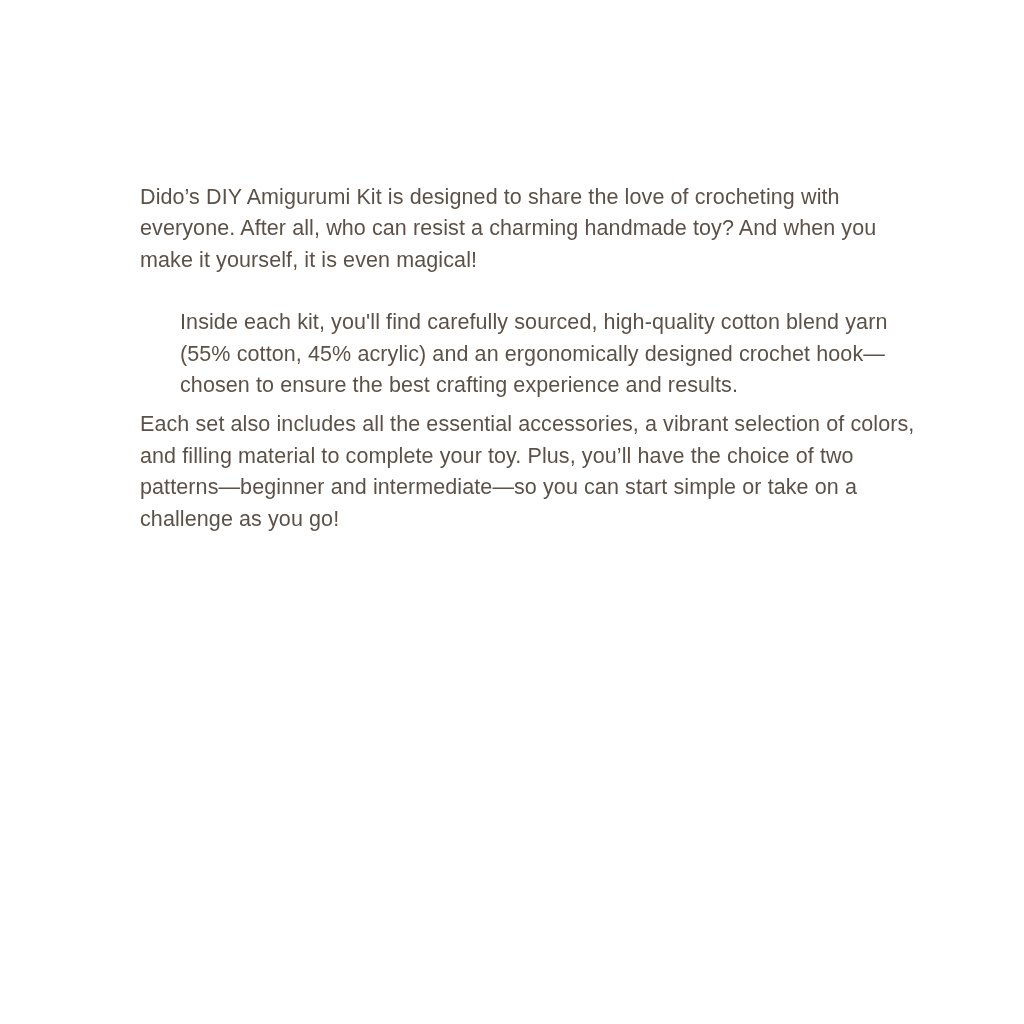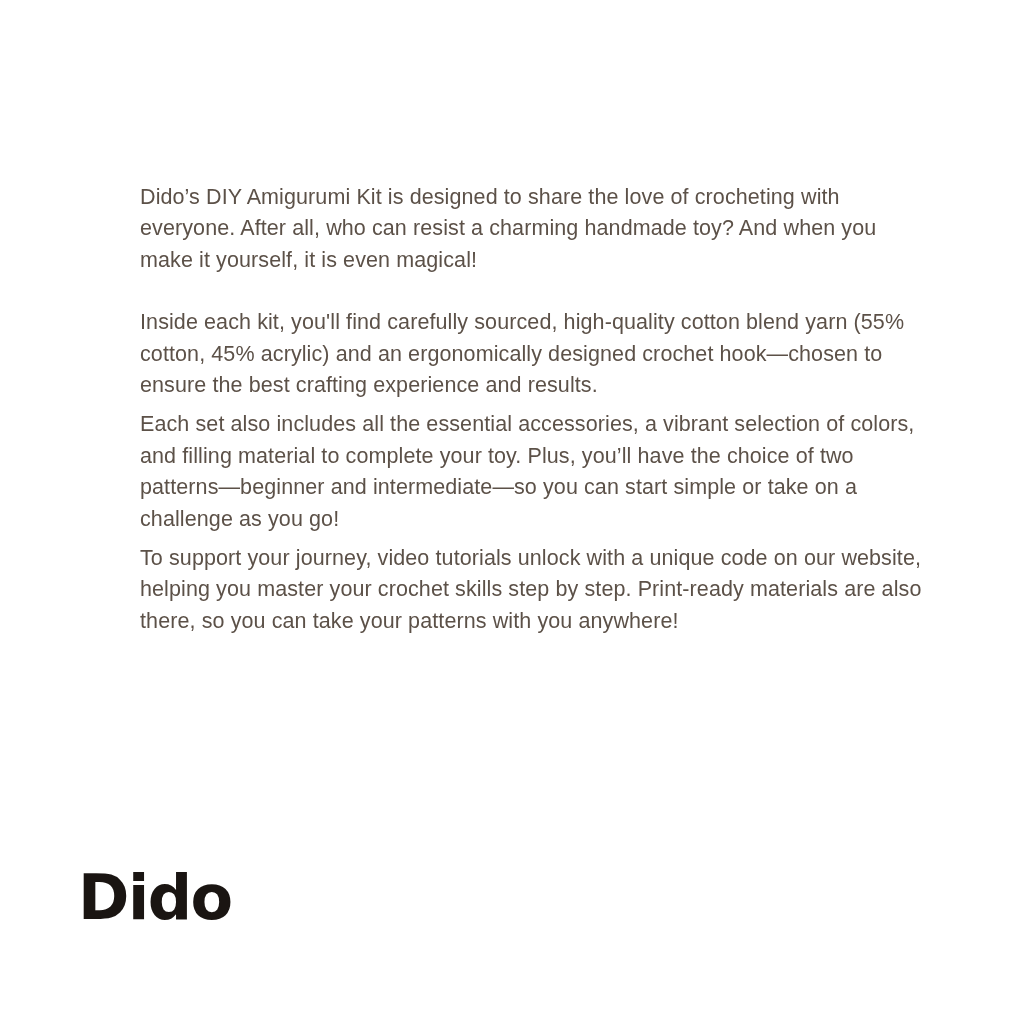--- a/index.html
+++ b/index.html
@@ -31,20 +31,21 @@
     line-height: 31.4px;
     letter-spacing: 0.1px;
     margin: 0;
     font-weight: 400;
   }
   .para + .para {
     margin-top: 8px;
   }
   .para.gap-before {
     margin-top: 31px;
+    margin-left: 40px;
   }
   .brand {
     position: absolute;
     left: 78px;
     top: 862px;
     color: #1a1512;
     font-family: "DejaVu Sans", sans-serif;
     font-weight: 700;
     font-size: 62px;
     letter-spacing: -1.5px;
@@ -53,18 +54,16 @@
 </style>
 </head>
 <body>
 
 <div class="page">
 
   <div class="copy-block">
     <p class="para">Dido’s DIY Amigurumi Kit is designed to share the love of crocheting with everyone. After all, who can resist a charming handmade toy? And when you make it yourself, it is even magical!</p>
     <p class="para gap-before">Inside each kit, you'll find carefully sourced, high-quality cotton blend yarn (55% cotton, 45% acrylic) and an ergonomically designed crochet hook—chosen to ensure the best crafting experience and results.</p>
     <p class="para">Each set also includes all the essential accessories, a vibrant selection of colors, and filling material to complete your toy. Plus, you’ll have the choice of two patterns—beginner and intermediate—so you can start simple or take on a challenge as you go!</p>
-    <p class="para">To support your journey, video tutorials unlock with a unique code on our website, helping you master your crochet skills step by step. Print-ready materials are also there, so you can take your patterns with you anywhere!</p>
   </div>
 
-  <div class="brand">Dido</div>
 
 </div>
 
 </body></html>

